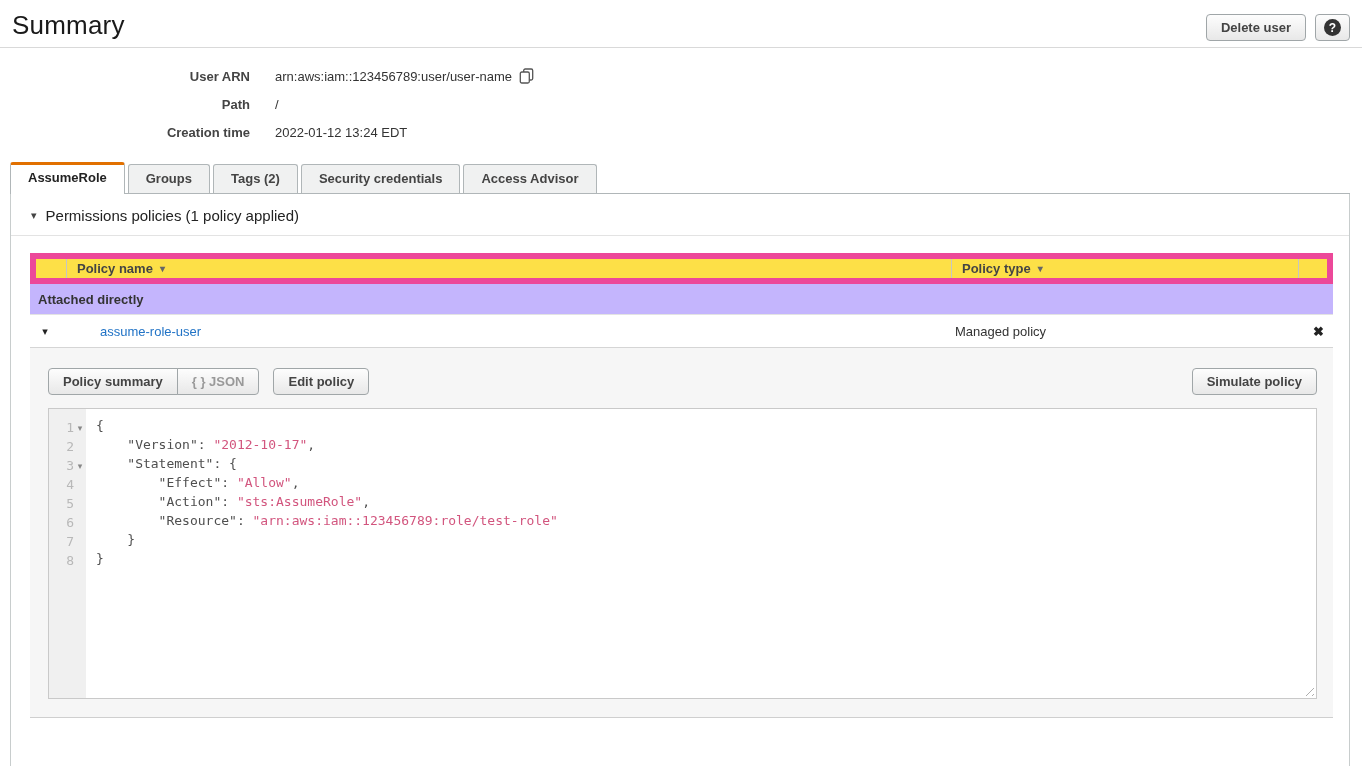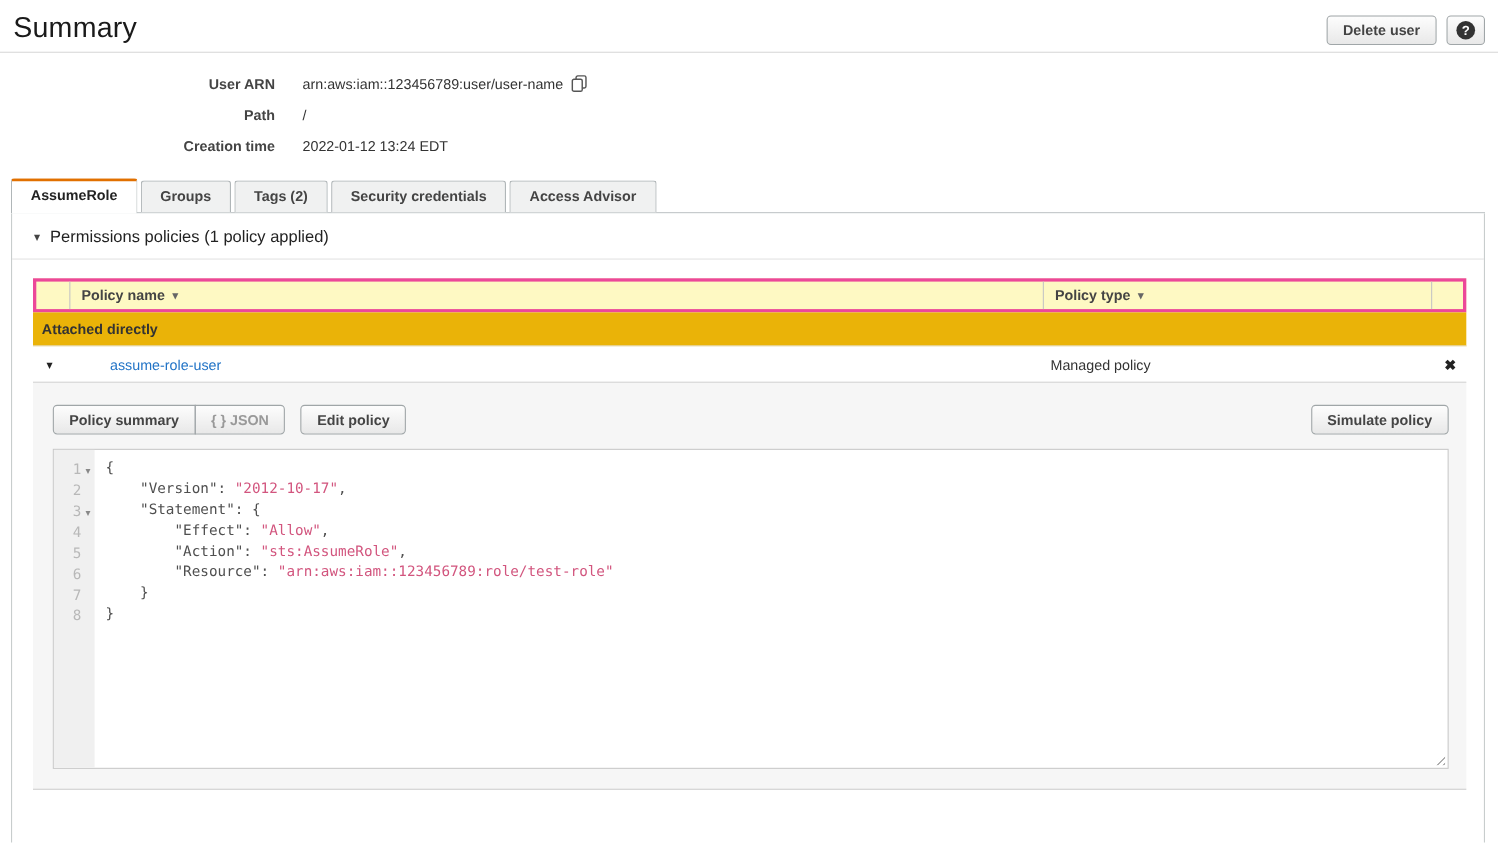--- a/index.html
+++ b/index.html
@@ -53,27 +53,27 @@
     border-color:#1d5c99; }
   .inline-policy-link { display:inline-flex; align-items:center; gap:6px;
     font-size:13px; font-weight:bold; color:#1b6bb2; cursor:pointer; }
   .plus-circle { display:inline-flex; width:14px; height:14px; border-radius:50%;
     background:#1b6bb2; color:#fff; font-size:12px; font-weight:bold; line-height:0;
     align-items:center; justify-content:center; }
 
   
   .policy-table { margin:17px 16px 0 19px; font-size:13px; }
   .thead, .policy-row { display:grid; grid-template-columns:30px 885px 1fr 29px; }
-  .thead { background:#fef9c3; border:3px solid #ec4899; height:31px; align-items:center; }
+  .thead { background:#fde047; border:6px solid #ec4899; height:31px; align-items:center; }
   .thead .th { padding-left:10px; font-weight:bold; color:#444; height:100%;
     display:flex; align-items:center; border-left:1px solid #c5c5c5; cursor:pointer; }
   .thead .th-spacer { border-left:none; }
   .thead .th:nth-child(2) { }
   .sort-caret { font-size:10px; color:#666; margin-left:7px; }
-  .group-row { background:#eab308; border-bottom:1px solid #e3e3e3; height:31px;
+  .group-row { background:#c4b5fd; border-bottom:1px solid #e3e3e3; height:31px;
     display:flex; align-items:center; padding-left:8px; font-weight:bold; color:#333; }
   .policy-row { background:#fff; height:32px; align-items:center; }
   .row-caret { text-align:center; font-size:11px; color:#222; cursor:pointer; }
   .policy-link { padding-left:40px; color:#2173c6; cursor:pointer; text-decoration:none; }
   .policy-type { padding-left:10px; color:#333; }
   .remove-x { font-size:13px; font-weight:bold; color:#222; cursor:pointer; text-align:center; }
 
   
   .detail-area { background:#f6f6f6; border-top:1px solid #d5d5d5;
     border-bottom:1px solid #cfcfcf; padding:20px 16px 18px 18px; }

